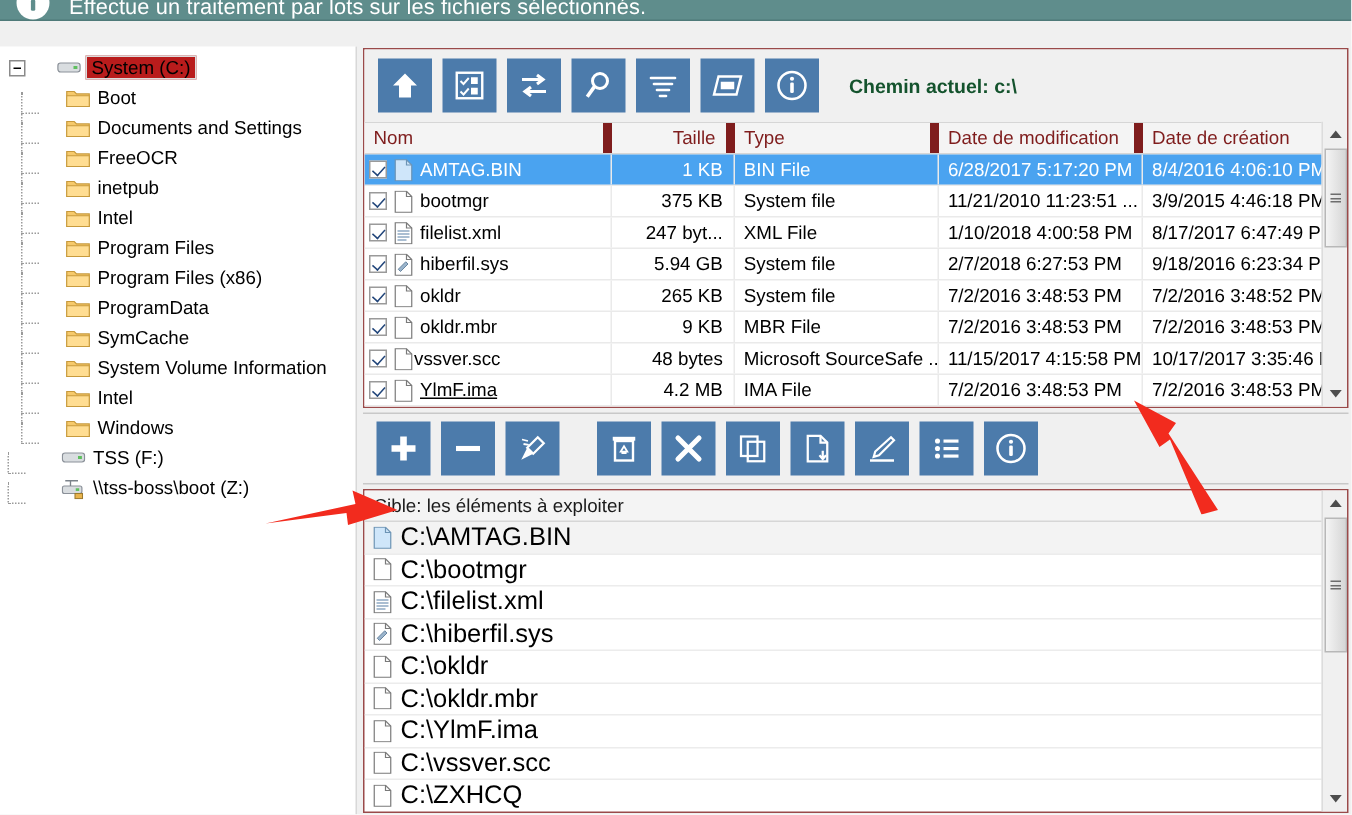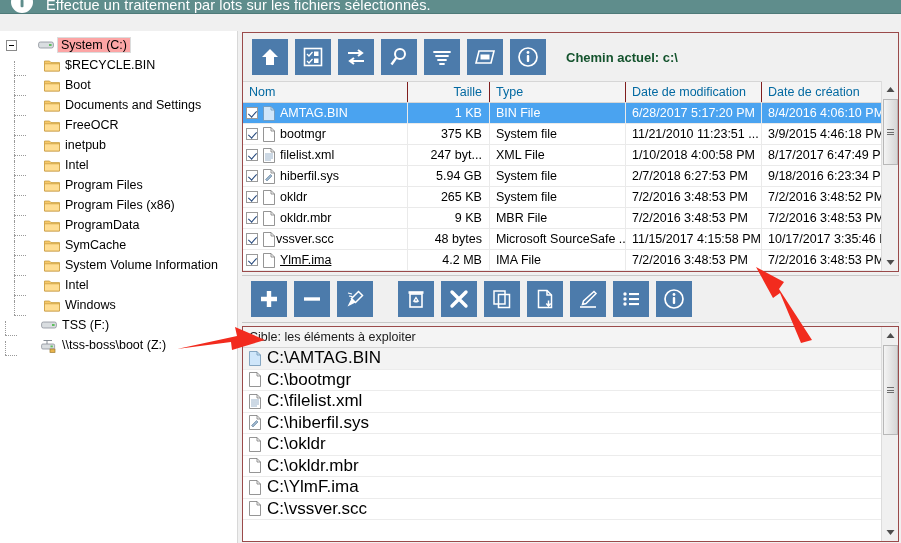--- a/index.html
+++ b/index.html
@@ -82,21 +82,21 @@
   .tree-node .indent-l1::before {
     content:""; position:absolute; left: 5px; top: -4px; height: 14px;
     border-left: 1px dotted #9a9a9a;
   }
   .tree-node .indent-l1::after {
     content:""; position:absolute; left: 5px; top: 10px; width: 12px;
     border-top: 1px dotted #9a9a9a;
   }
   .tree-label { margin-left: 5px; }
   .tree-node.selected .tree-label {
-    background: #fca5a5; border: 1px solid #dcdcdc; padding: 0 3px; margin-left: 3px;
+    background: #b91c1c; border: 1px solid #dcdcdc; padding: 0 3px; margin-left: 3px;
   }
   .ico { flex: none; display:block; }
 
   
   .right {
     position: absolute; left: 239px; top: 31px;
     width: 662px; height: 512px;
     background: #f0f0f0;
   }
 
@@ -124,23 +124,23 @@
 
   .grid-wrap {
     position: absolute; left: 0; top: 48px; right: 0; bottom: 0;
     background: #fff; overflow: hidden;
   }
   .grid-header {
     display: flex; height: 22px; background: #f4f4f4;
     border-bottom: 1px solid #d6d6d6; border-top: 1px solid #d6d6d6;
   }
   .grid-header .hc {
-    font-size: 12.5px; color: #0369a1;
+    font-size: 12.5px; color: #7f1d1d;
     display: flex; align-items: center;
-    border-right: 1px solid #7f1d1d;
+    border-right: 6px solid #7f1d1d;
     padding-left: 6px; overflow: hidden; white-space: nowrap;
     cursor: pointer;
   }
   .col-name  { width: 170px; }
   .col-size  { width: 84px; justify-content: flex-end; padding-right: 7px; }
   .col-type  { width: 140px; }
   .col-mod   { width: 140px; }
   .col-crea  { width: 140px; }
 
   .grid-row {
@@ -237,28 +237,20 @@
 
   <div class="tree-pane" id="tree-pane">
       <div class="tree-node selected">
         <span class="tw"></span>
         <span class="spacer-root"></span>
         <svg class="ico" width="16" height="12" viewBox="0 0 16 12">
           <rect x="0.6" y="3" width="14.8" height="6" rx="1.8" fill="#d9dde0" stroke="#8b9199" stroke-width="0.8"></rect>
           <rect x="11" y="5" width="2.6" height="2" fill="#5fbf5f"></rect>
         </svg>
         <span class="tree-label">System (C:)</span>
-      </div>
-      <div class="tree-node">
-        <span class="indent"></span>
-        <svg class="ico" width="16" height="13" viewBox="0 0 16 13">
-          <path d="M0.5 2 H5.5 L7 3.6 H15.5 V12 H0.5 Z" fill="#f6c96a" stroke="#c79a3c" stroke-width="0.8"></path>
-          <path d="M0.5 4.8 H15.5 V12 H0.5 Z" fill="#ffdd92" stroke="#c79a3c" stroke-width="0.7"></path>
-        </svg>
-        <span class="tree-label">$RECYCLE.BIN</span>
       </div>
       <div class="tree-node">
         <span class="indent"></span>
         <svg class="ico" width="16" height="13" viewBox="0 0 16 13">
           <path d="M0.5 2 H5.5 L7 3.6 H15.5 V12 H0.5 Z" fill="#f6c96a" stroke="#c79a3c" stroke-width="0.8"></path>
           <path d="M0.5 4.8 H15.5 V12 H0.5 Z" fill="#ffdd92" stroke="#c79a3c" stroke-width="0.7"></path>
         </svg>
         <span class="tree-label">Boot</span>
       </div>
       <div class="tree-node">
@@ -693,20 +685,27 @@
             </svg>
             <span>C:\YlmF.ima</span>
           </div>
           <div class="target-row">
             <svg class="ico" width="14" height="15" viewBox="0 0 14 15">
               <path d="M1.5 0.5 H9 L12.5 4 V14.5 H1.5 Z" fill="#ffffff" stroke="#7a7a7a" stroke-width="0.8"></path>
               <path d="M9 0.5 V4 H12.5" fill="none" stroke="#7a7a7a" stroke-width="0.8"></path>
             </svg>
             <span>C:\vssver.scc</span>
           </div>
+          <div class="target-row">
+            <svg class="ico" width="14" height="15" viewBox="0 0 14 15">
+              <path d="M1.5 0.5 H9 L12.5 4 V14.5 H1.5 Z" fill="#ffffff" stroke="#7a7a7a" stroke-width="0.8"></path>
+              <path d="M9 0.5 V4 H12.5" fill="none" stroke="#7a7a7a" stroke-width="0.8"></path>
+            </svg>
+            <span>C:\ZXHCQ</span>
+          </div>
           <div class="target-row"></div>
         </div>
 
       <div class="vsb">
         <div class="arrow">
           <svg width="9" height="7" viewBox="0 0 9 7">
               <path d="M4.5 1 L8.5 6 L0.5 6 Z" fill="#4d4d4d"></path>
             </svg>
         </div>
         <div class="thumb" style="top:18px;height:90px;">

